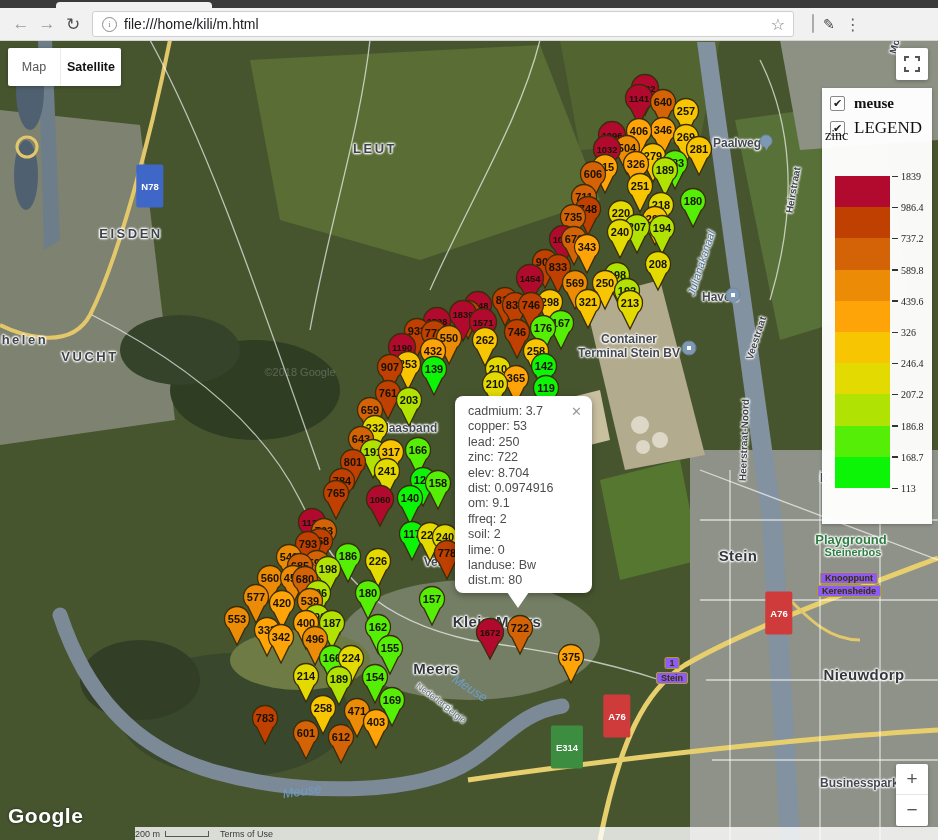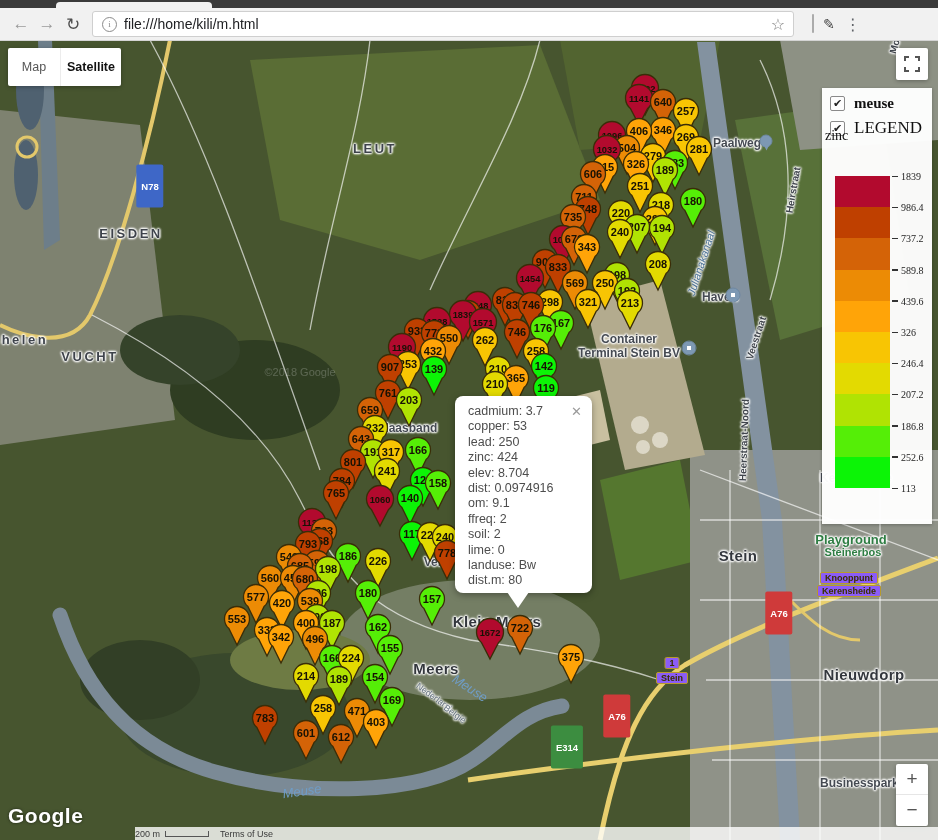--- a/index.html
+++ b/index.html
@@ -693,21 +693,21 @@
         <path d="M-8.0,9.6 A12.5,12.5 0 1 1 8.0,9.6 L0,26.0 Z" fill="#d46307" stroke="#3a2d08" stroke-width="1.3"></path>
         <text y="4" text-anchor="middle" font-size="11" font-weight="bold" fill="#171204" font-family="&quot;Liberation Sans&quot;,sans-serif">612</text>
       </g>
     </svg>
 
   <div id="popup">
     <span class="close">✕</span>
   <div class="pline">cadmium: 3.7</div>
       <div class="pline">copper: 53</div>
       <div class="pline">lead: 250</div>
-      <div class="pline">zinc: 424</div>
+      <div class="pline">zinc: 722</div>
       <div class="pline">elev: 8.704</div>
       <div class="pline">dist: 0.0974916</div>
       <div class="pline">om: 9.1</div>
       <div class="pline">ffreq: 2</div>
       <div class="pline">soil: 2</div>
       <div class="pline">lime: 0</div>
       <div class="pline">landuse: Bw</div>
       <div class="pline">dist.m: 80</div>
     </div>
   <div class="popup-tail"></div>
@@ -763,21 +763,21 @@
       <div class="tick" style="left: 79px; top: 207.8px;">439.6</div>
       <div class="tickdash" style="left: 70px; top: 243.5px;"></div>
       <div class="tick" style="left: 79px; top: 239px;">326</div>
       <div class="tickdash" style="left: 70px; top: 274.7px;"></div>
       <div class="tick" style="left: 79px; top: 270.2px;">246.4</div>
       <div class="tickdash" style="left: 70px; top: 305.9px;"></div>
       <div class="tick" style="left: 79px; top: 301.4px;">207.2</div>
       <div class="tickdash" style="left: 70px; top: 337.1px;"></div>
       <div class="tick" style="left: 79px; top: 332.6px;">186.8</div>
       <div class="tickdash" style="left: 70px; top: 368.3px;"></div>
-      <div class="tick" style="left: 79px; top: 363.8px;">252.6</div>
+      <div class="tick" style="left: 79px; top: 363.8px;">168.7</div>
       <div class="tickdash" style="left: 70px; top: 399.5px;"></div>
       <div class="tick" style="left: 79px; top: 395px;">113</div>
     </div>
 
   <div class="glogo">Google</div>
   <div class="attrib">
     <span>200 m</span>
     <span class="scalebar"></span>
     <span class="terms">Terms of Use</span>
   </div>

